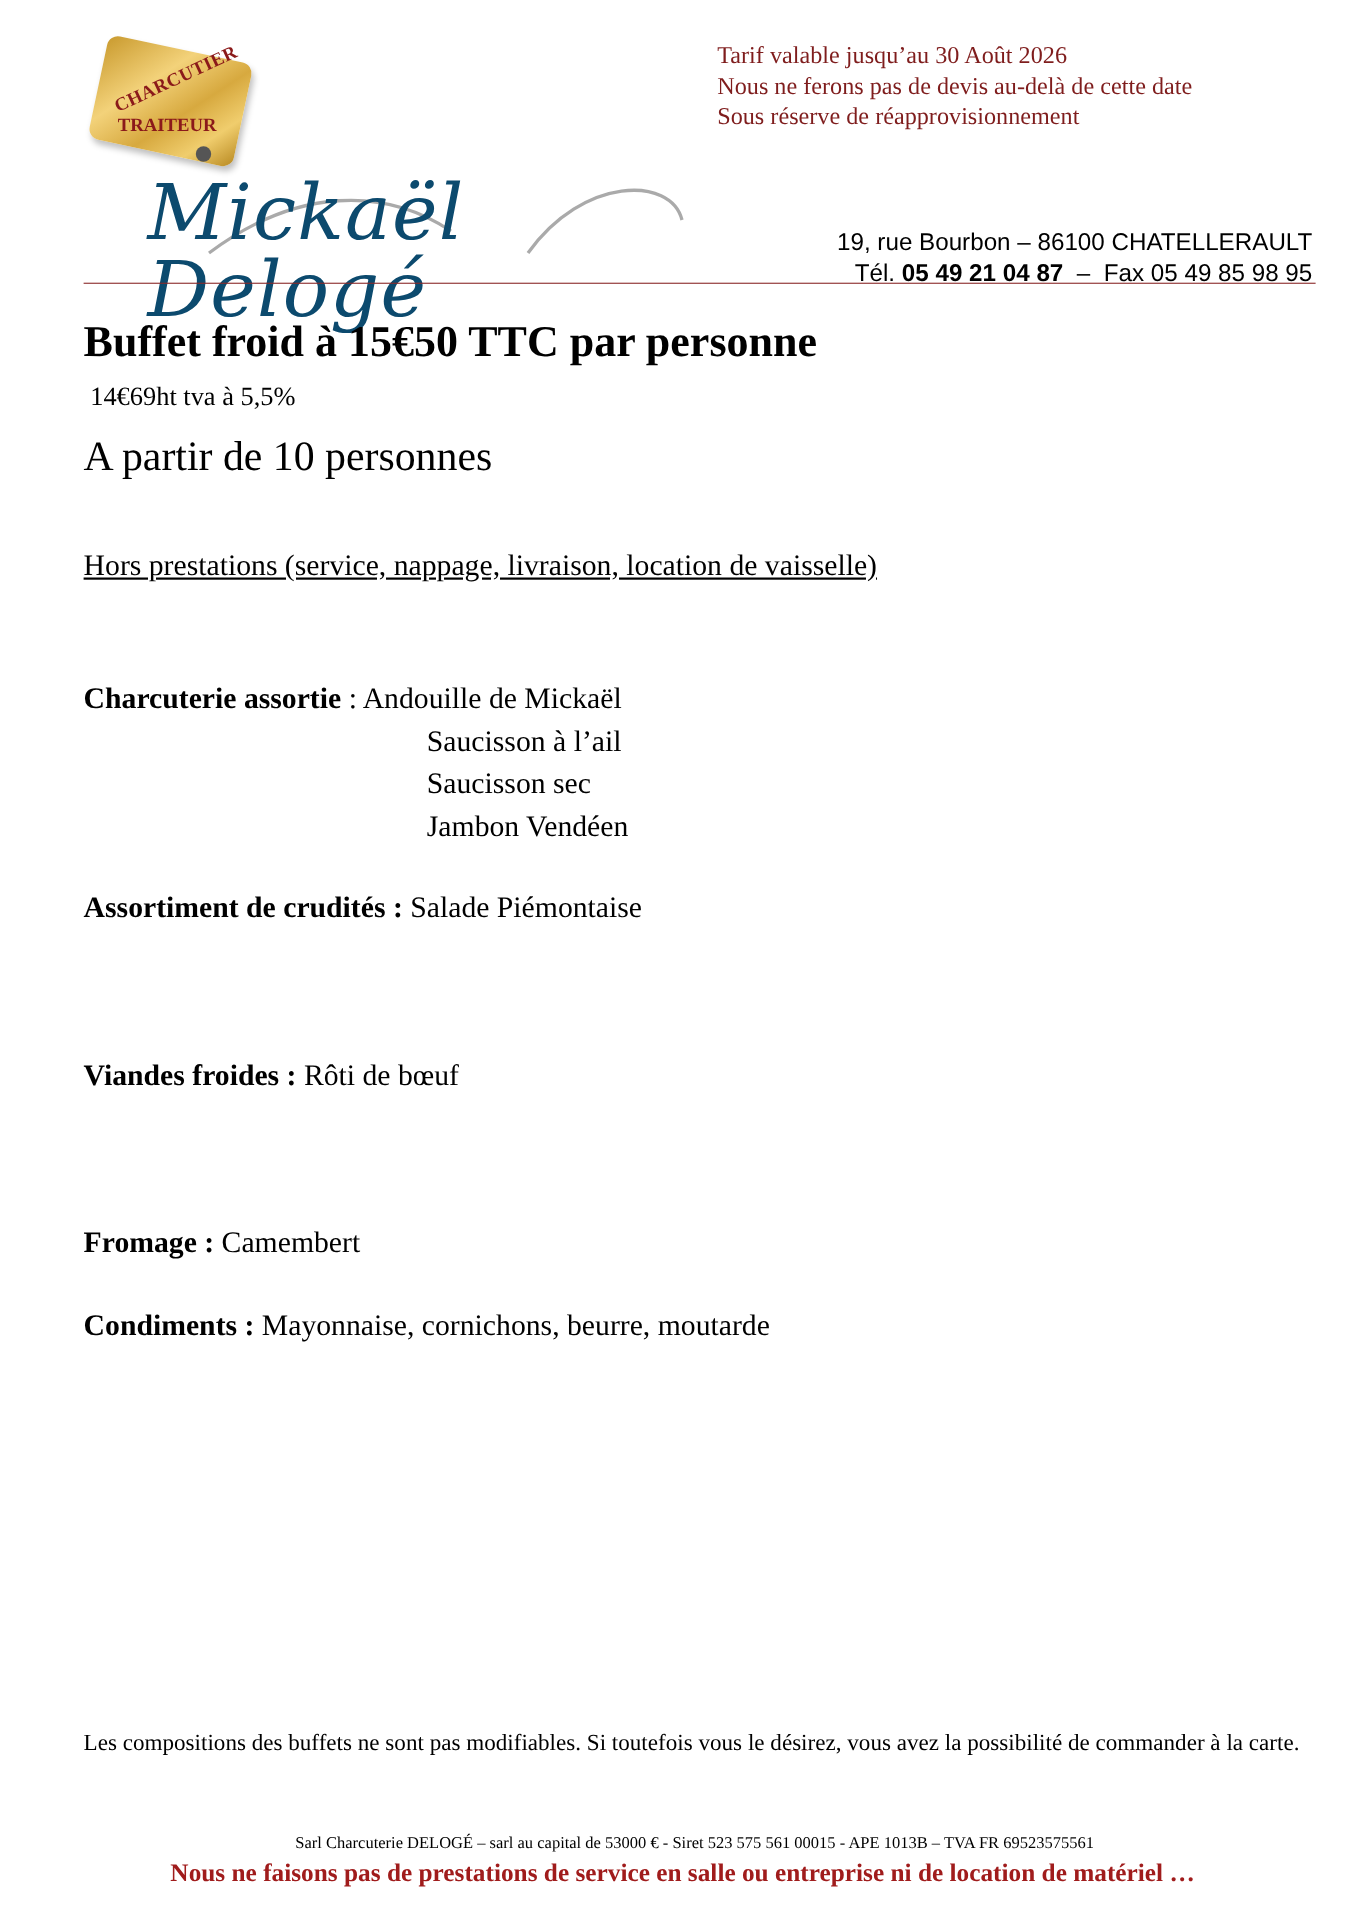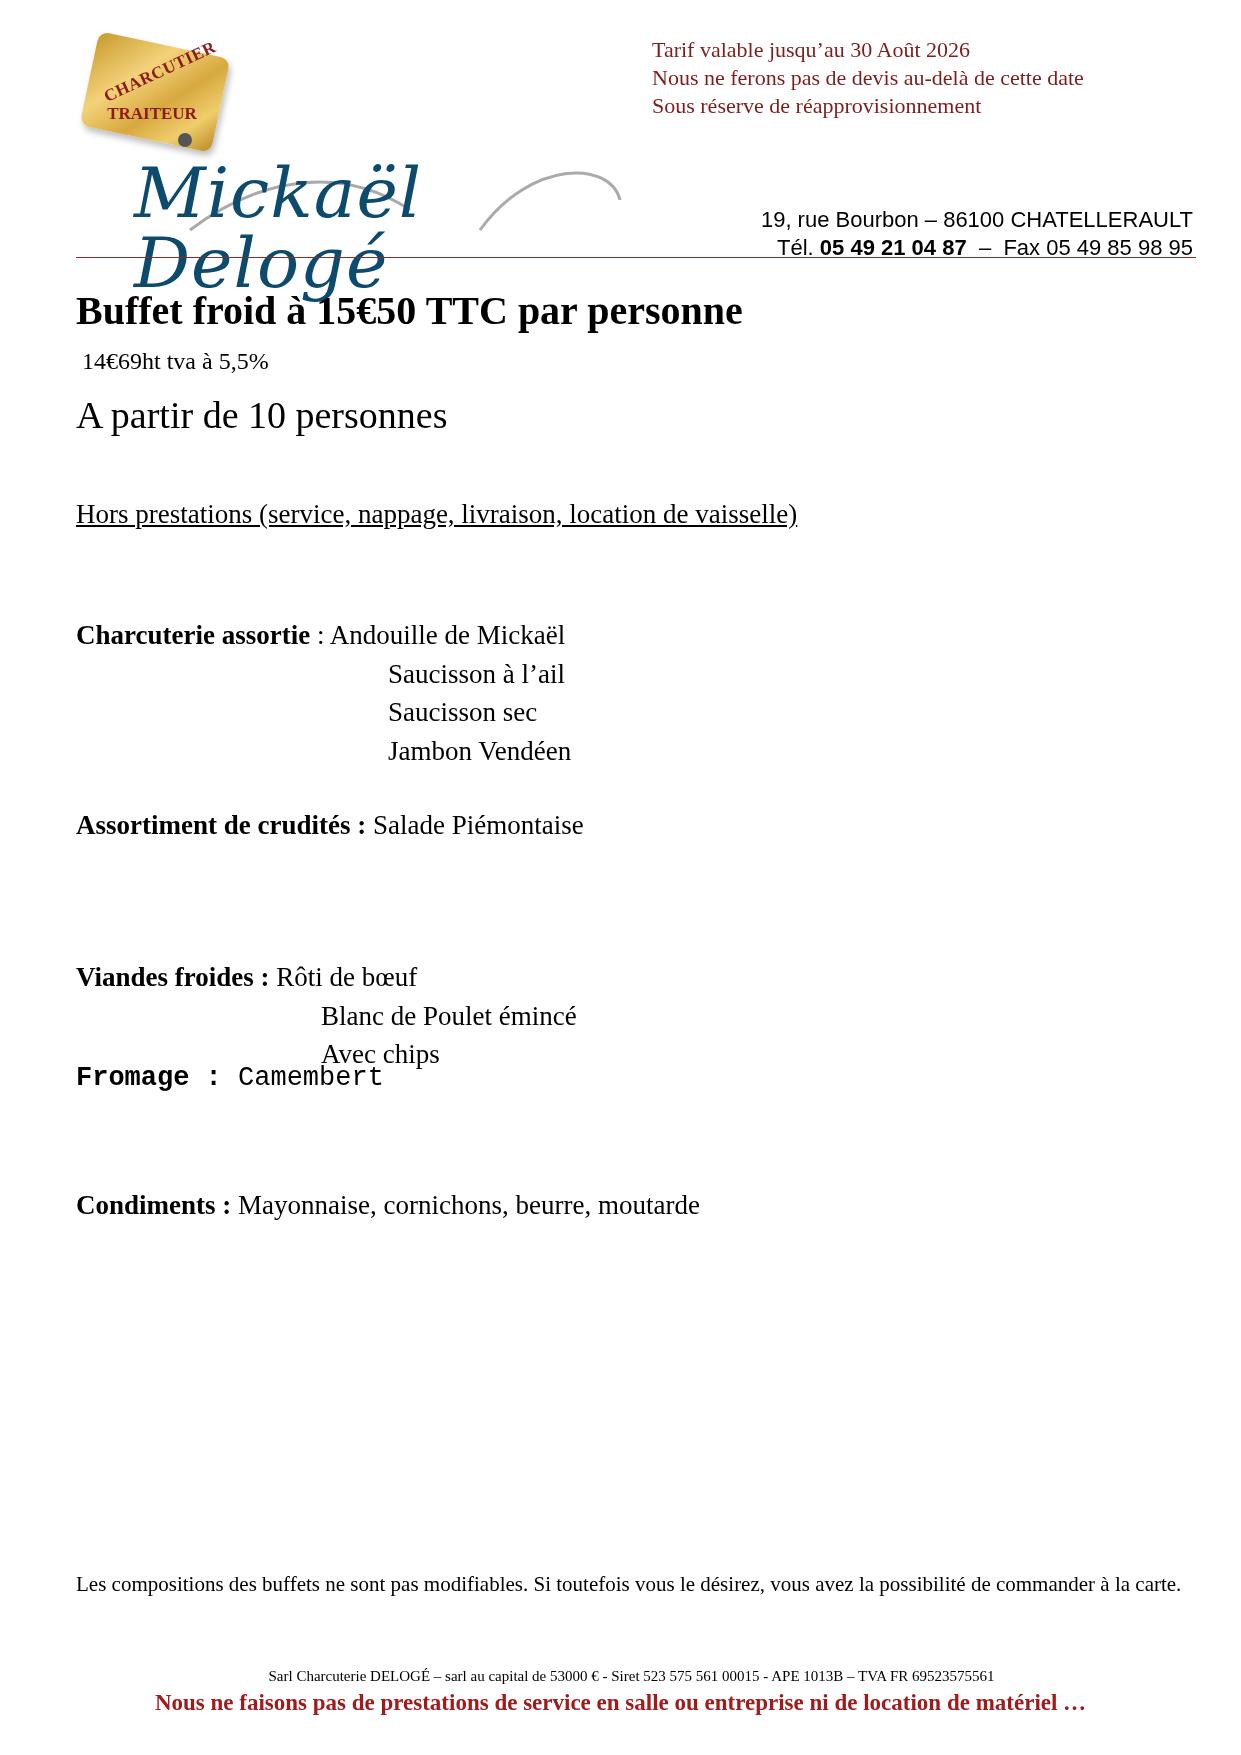--- a/index.html
+++ b/index.html
@@ -122,27 +122,23 @@
     <span class="item">Jambon Vendéen</span>
   </div>
 </div>
 
 <div class="abs section" style="top:806px;">
   <span class="label">Assortiment de crudités :</span><span style="white-space:pre"> </span><span>Salade Piémontaise</span>
 </div>
 
 <div class="abs section" style="top:958px;">
   <span class="label">Viandes froides :</span><span style="white-space:pre"> </span><span>Rôti de bœuf</span>
-  <div style="padding-left:245px;">
-    <span class="item">Blanc de Poulet émincé</span>
-    <span class="item">Avec chips</span>
-  </div>
 </div>
 
-<div class="abs section" style="top:1059px;font-family:Liberation Mono, monospace;">
+<div class="abs section" style="top:1110px;">
   <span class="label">Fromage :</span><span style="white-space:pre"> </span><span>Camembert</span>
 </div>
 
 <div class="abs section" style="top:1186px;">
   <span class="label">Condiments :</span><span style="white-space:pre"> </span><span>Mayonnaise, cornichons, beurre, moutarde</span>
 </div>
 
 <div class="abs note">Les compositions des buffets ne sont pas modifiables. Si toutefois vous le désirez, vous avez la possibilité de commander à la carte.</div>
 <div class="abs legal">Sarl Charcuterie DELOGÉ – sarl au capital de 53000 € - Siret 523 575 561 00015 - APE 1013B – TVA FR 69523575561</div>
 <div class="abs warning">Nous ne faisons pas de prestations de service en salle ou entreprise ni de location de matériel …</div>

